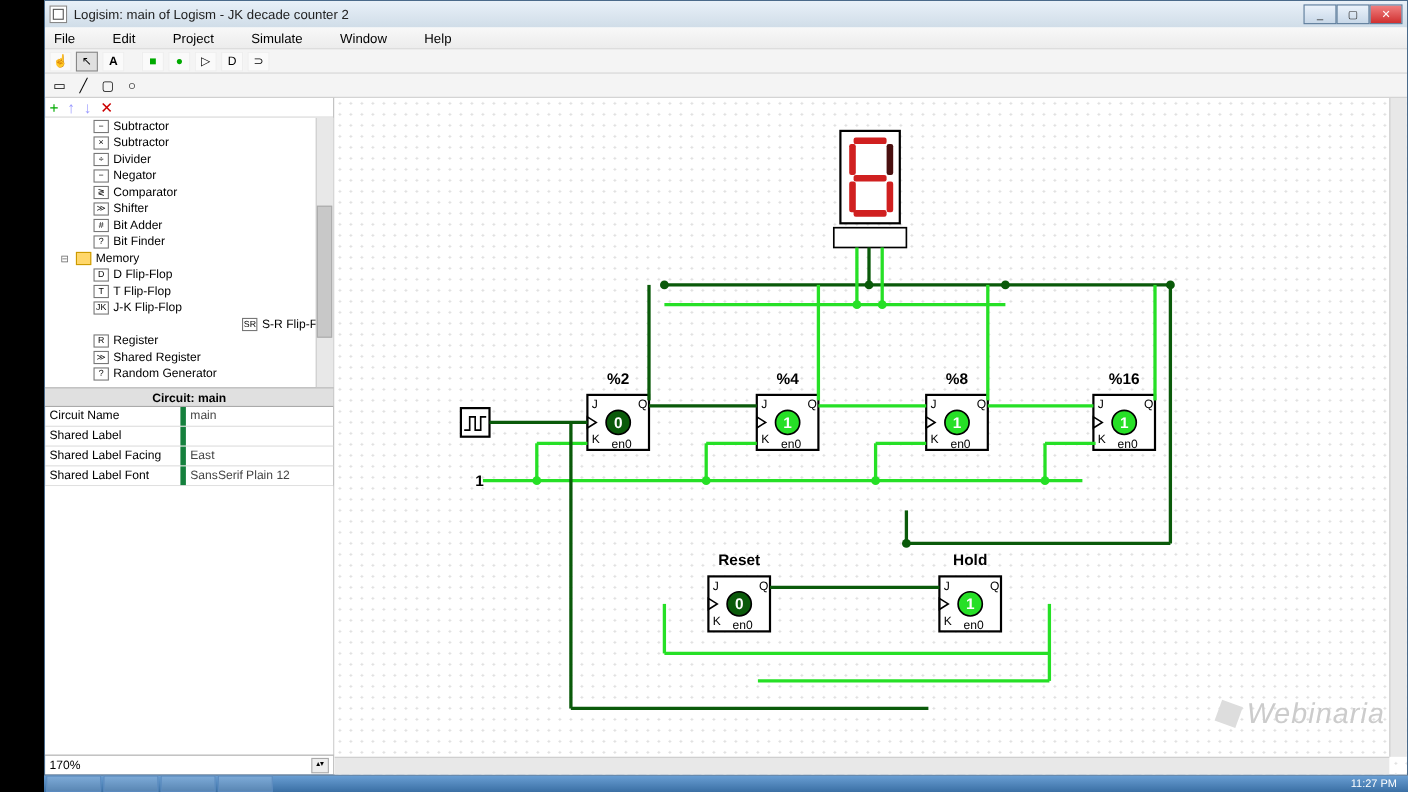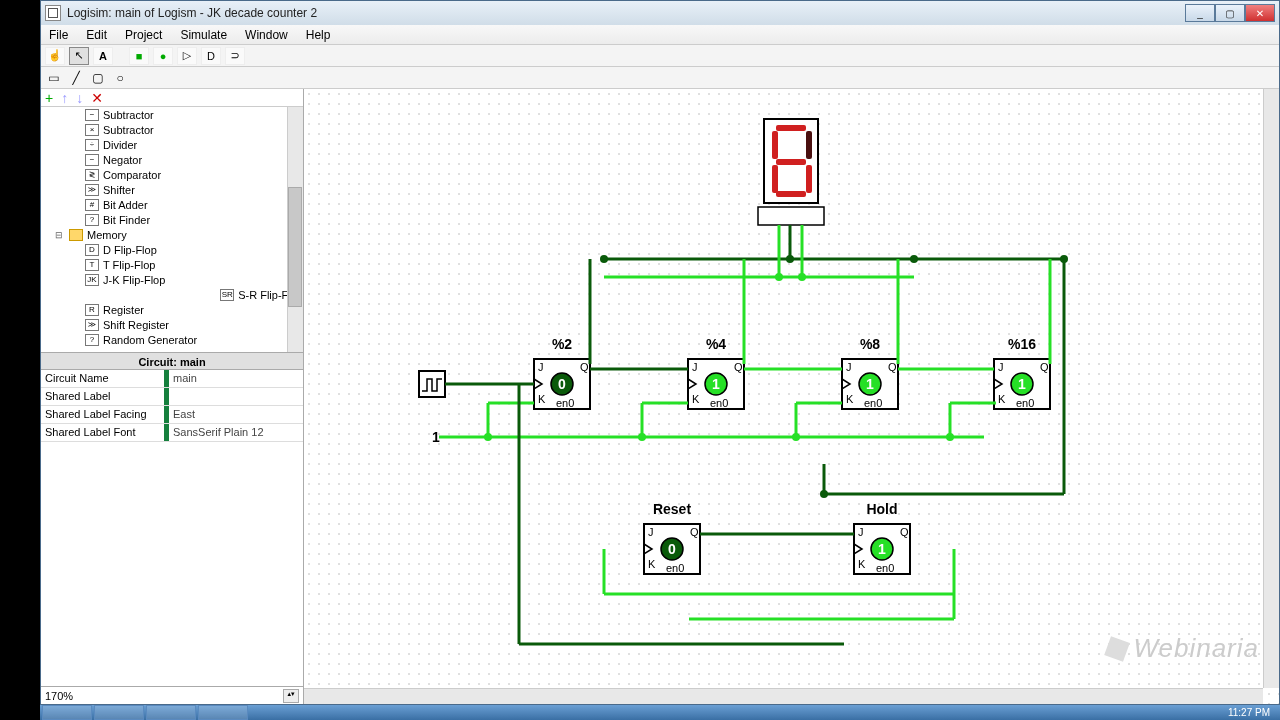--- a/index.html
+++ b/index.html
@@ -7,21 +7,21 @@
 
 
 .window { position: absolute; left: 40px; top: 0; width: 1240px; height: 705px; background: #fff; border: 1px solid #4a6a8a; }
 .titlebar { height: 24px; background: linear-gradient(#e8f0f8, #d0dde8); display: flex; align-items: center; padding: 0 4px; font-size: 12px; color: #222; }
 .titlebar .ticon { width: 16px; height: 16px; margin-right: 6px; background: #fff; border: 1px solid #888; position: relative; }
 .titlebar .ticon::after { content: ""; position: absolute; left: 2px; top: 2px; width: 8px; height: 8px; border: 1px solid #555; }
 .titlebar .spacer { flex: 1; }
 .winbtns { display: flex; gap: 0; }
 .winbtn { width: 30px; height: 18px; border: 1px solid #5a7a9a; background: linear-gradient(#eaf2fb, #c8d8e8); display: flex; align-items: center; justify-content: center; font-size: 10px; }
 .winbtn.close { background: linear-gradient(#f08080, #d03030); color: #fff; }
-.menubar { height: 20px; background: linear-gradient(#f8f8f8, #ececec); display: flex; align-items: center; padding: 0 4px; font-size: 12px; gap: 10px; border-bottom: 1px solid #ccc; }
+.menubar { height: 20px; background: linear-gradient(#f8f8f8, #ececec); display: flex; align-items: center; padding: 0 4px; font-size: 12px; gap: 26px; border-bottom: 1px solid #ccc; }
 .menubar span { padding: 2px 4px; }
 
 .toolbar { height: 22px; background: #f4f4f4; border-bottom: 1px solid #ccc; display: flex; align-items: center; padding: 0 4px; gap: 4px; }
 .tbtn { width: 20px; height: 18px; border: 1px solid #eee; display:flex; align-items:center; justify-content:center; font-size:11px; background:#fafafa; }
 .tbtn.sel { border-color:#888; background:#e0e0e0; }
 .toolbar2 { height: 22px; background: #f4f4f4; border-bottom: 1px solid #ccc; display:flex; align-items:center; padding:0 4px; gap:4px; }
 .smico { width:18px; height:16px; display:flex; align-items:center; justify-content:center; font-size:12px; }
 
 .content { display: flex; height: calc(100% - 88px); }
 .leftpane { width: 263px; border-right: 1px solid #aaa; display:flex; flex-direction:column; }
@@ -211,21 +211,21 @@
           <div class="trow" style="padding-left: 44px; justify-content: flex-end;">
             <div class="ico">SR</div>
             <span>S-R Flip-Flop</span>
           </div>
           <div class="trow" style="padding-left: 44px;">
             <div class="ico">R</div>
             <span>Register</span>
           </div>
           <div class="trow" style="padding-left: 44px;">
             <div class="ico">≫</div>
-            <span>Shift Register</span>
+            <span>Shared Register</span>
           </div>
           <div class="trow" style="padding-left: 44px;">
             <div class="ico">?</div>
             <span>Random Generator</span>
           </div>
         </div>
 
       <div class="proptitle">Circuit: main</div>
       <div class="proptable" id="proptable">
           <div class="prow">

